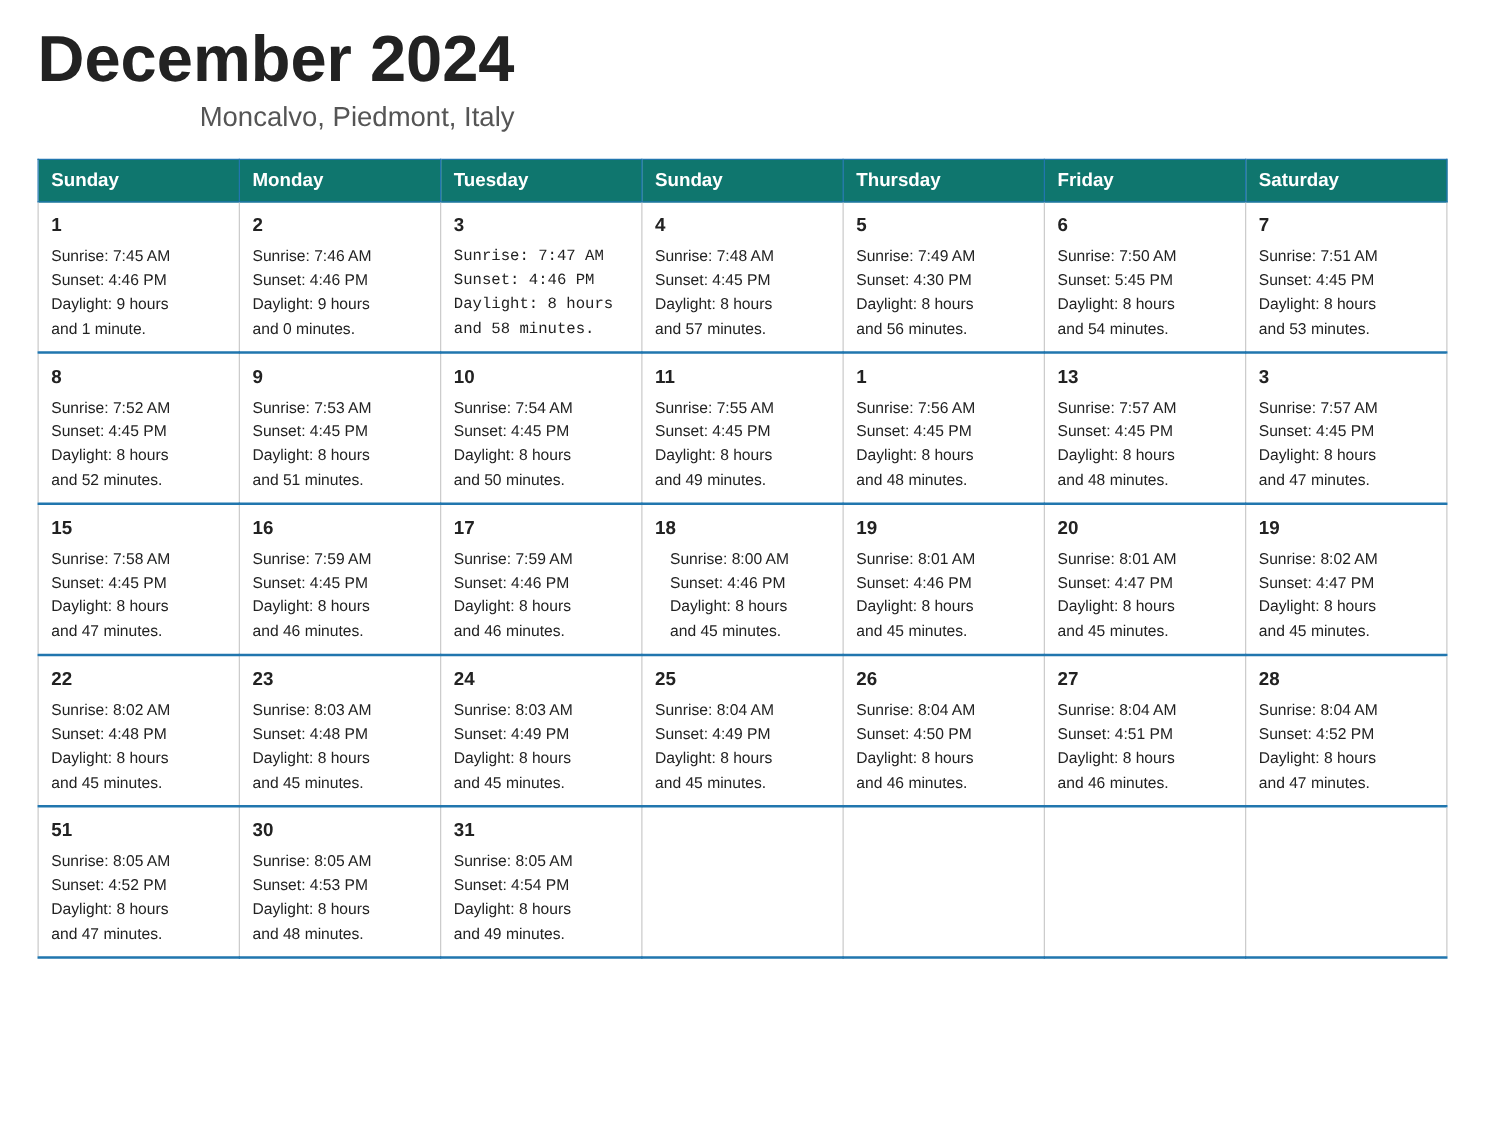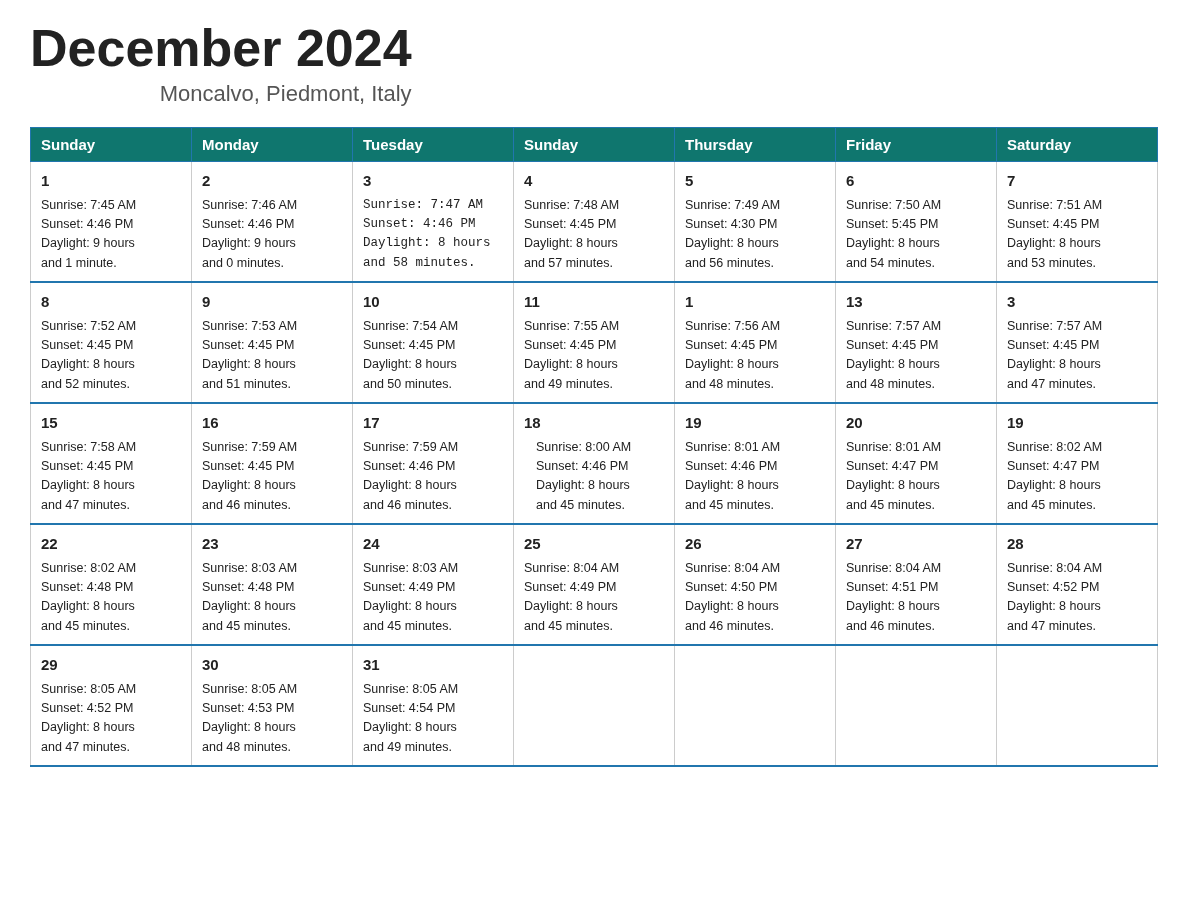--- a/index.html
+++ b/index.html
@@ -331,21 +331,21 @@
         <td>
           <span class="day-num">28</span>
           <div class="day-info" style="white-space: pre-line;">Sunrise: 8:04 AM
 Sunset: 4:52 PM
 Daylight: 8 hours
 and 47 minutes.</div>
         </td>
       </tr>
       <tr>
         <td>
-          <span class="day-num">29</span>
+          <span class="day-num">51</span>
           <div class="day-info" style="white-space: pre-line;">Sunrise: 8:05 AM
 Sunset: 4:52 PM
 Daylight: 8 hours
 and 47 minutes.</div>
         </td>
         <td>
           <span class="day-num">30</span>
           <div class="day-info" style="white-space: pre-line;">Sunrise: 8:05 AM
 Sunset: 4:53 PM
 Daylight: 8 hours

